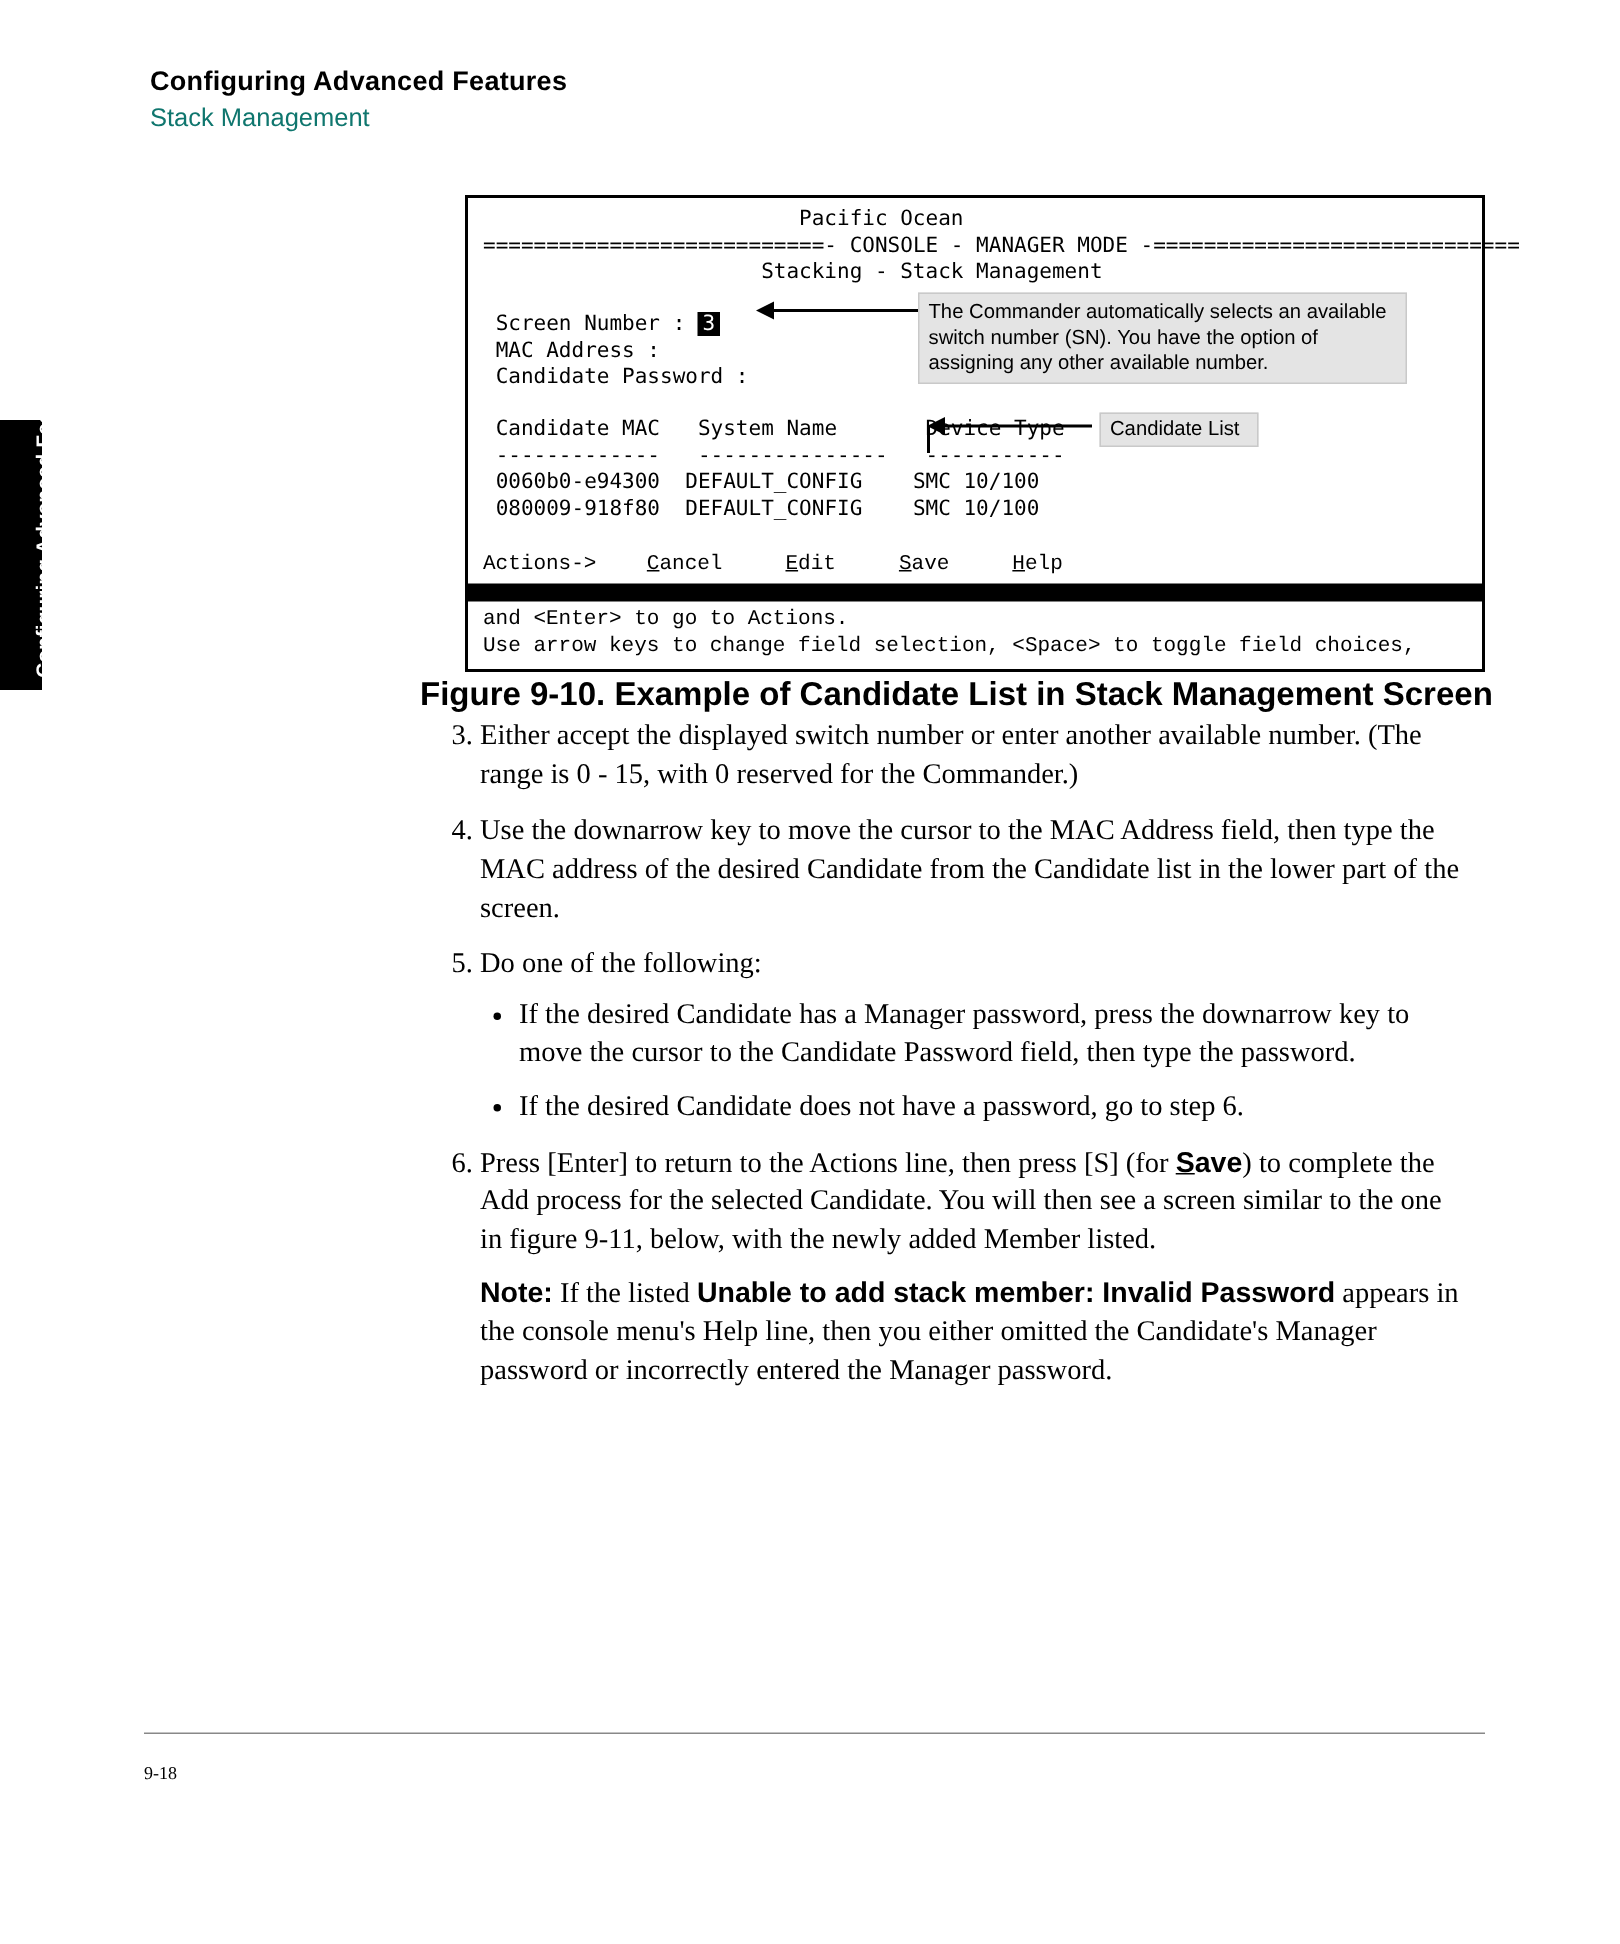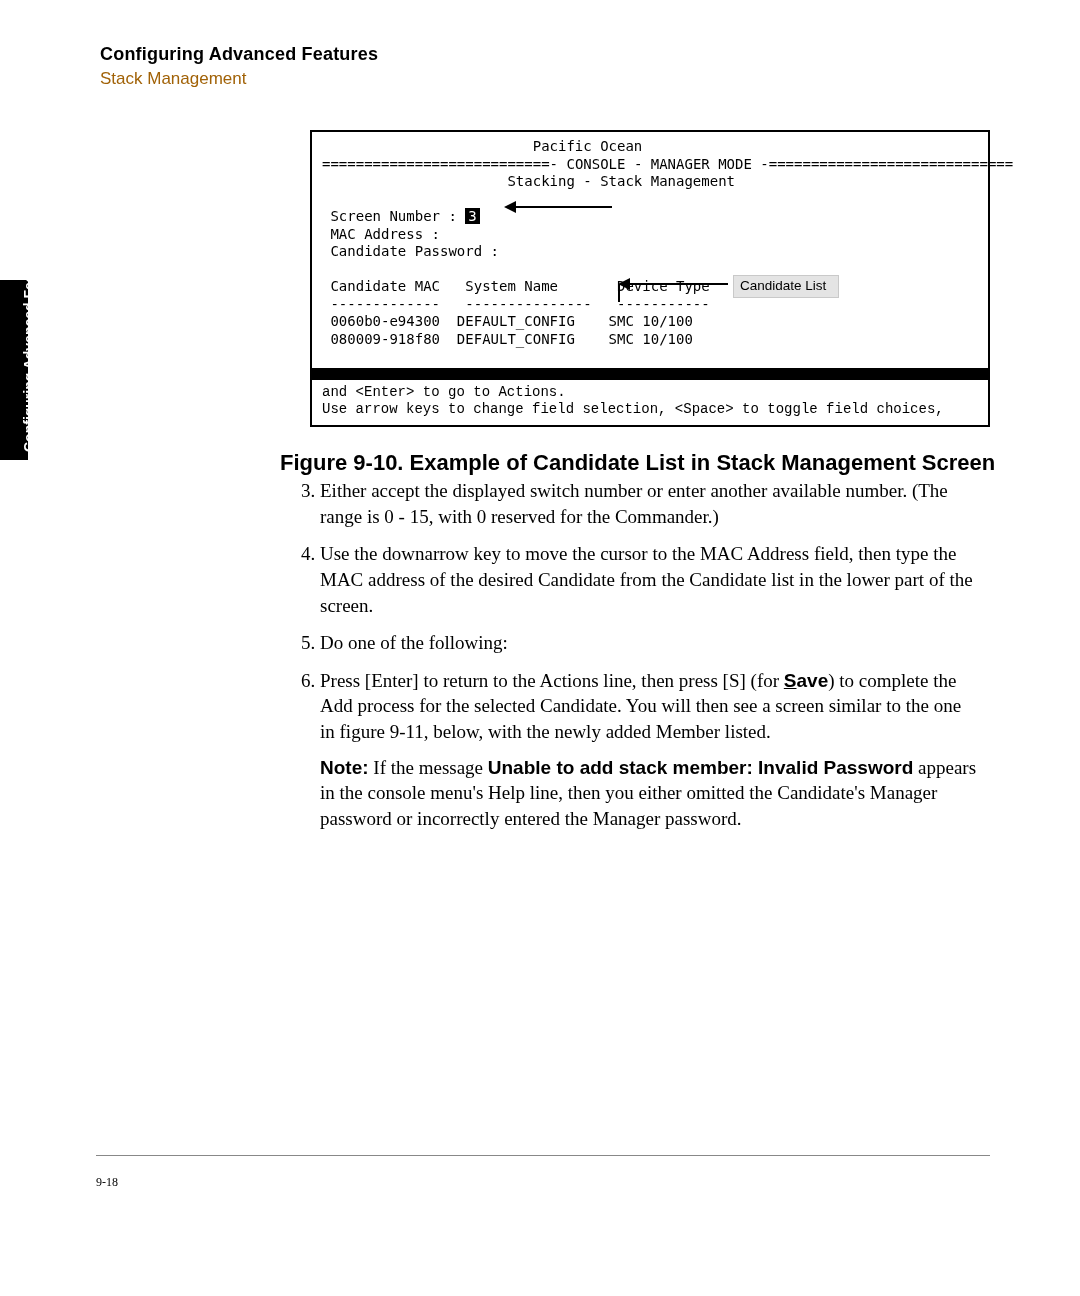--- a/index.html
+++ b/index.html
@@ -28,21 +28,21 @@
   }
   .hdr-title {
     font-family: Arial, Helvetica, sans-serif;
     font-weight: 700;
     font-size: 18px;
     letter-spacing: .2px;
   }
   .hdr-sub {
     font-family: Arial, Helvetica, sans-serif;
     font-size: 17px;
-    color: #a16207;
+    color: #0f766e;
     margin-top: 2px;
   }
 
   
   .side-tab {
     position: absolute;
     left: 0;
     top: 280px;
     width: 28px;
     height: 180px;
@@ -221,48 +221,60 @@
  <span>Screen Number :</span> <span class="sn-inverse">3</span>
  <span>MAC Address :</span>
  <span>Candidate Password :</span>
 
  <span>Candidate MAC   System Name       Device Type</span>
  <span>-------------   ---------------   -----------</span>
  <span>0060b0-e94300  DEFAULT_CONFIG    SMC 10/100</span>
  <span>080009-918f80  DEFAULT_CONFIG    SMC 10/100</span>
 
 </pre>
+    <div class="actions">
+      <span>Actions-&gt;</span>&nbsp;&nbsp;&nbsp;
+      <span class="u">C</span>ancel&nbsp;&nbsp;&nbsp;&nbsp;
+      <span class="u">E</span>dit&nbsp;&nbsp;&nbsp;&nbsp;
+      <span class="u">S</span>ave&nbsp;&nbsp;&nbsp;&nbsp;
+      <span class="u">H</span>elp
+    </div>
     <div class="blackbar"></div>
     <div class="hints">
       <div>and &lt;Enter&gt; to go to Actions.</div>
       <div>Use arrow keys to change field selection, &lt;Space&gt; to toggle field choices,</div>
     </div>
 
   </div>
 
+  <div class="callout-box callout-1">The Commander automatically selects an available switch number (SN). You have the option of assigning any other available number.</div>
   <div class="callout-box callout-2">Candidate List</div>
 
   <div style="position:absolute; left:310px; top:130px; width:680px; height:1px;">
     <div class="arrow1" style="left:204px; top:76px; width:98px;"></div>
     <div class="arrow2" style="left:318px; top:153px; width:100px;"></div>
   </div>
 
   <div class="fig-cap">Figure 9-10.  Example of Candidate List in Stack Management Screen</div>
 
   <div class="body">
     <ol class="outer" start="3">
       <li>Either accept the displayed switch number or enter another available number. (The range is 0 - 15, with 0 reserved for the Commander.)</li>
       <li>Use the downarrow key to move the cursor to the MAC Address field, then type the MAC address of the desired Candidate from the Candidate list in the lower part of the screen.</li>
       <li>
         <span>Do one of the following:</span>
+        <ul class="inner">
+          <li>If the desired Candidate has a Manager password, press the downarrow key to move the cursor to the Candidate Password field, then type the password.</li>
+          <li>If the desired Candidate does not have a password, go to step 6.</li>
+        </ul>
       </li>
       <li>
         <span>Press [Enter] to return to the Actions line, then press [S] (for </span><span class="sans-b"><u>S</u>ave</span><span>) to complete the Add process for the selected Candidate. You will then see a screen similar to the one in figure 9-11, below, with the newly added Member listed.</span>
         <div class="note-block">
-          <span class="sans-b">Note:</span><span> If the message </span><span class="sans-b">Unable to add stack member: Invalid Password</span><span> appears in the console menu's Help line, then you either omitted the Candidate's Manager password or incorrectly entered the Manager password.</span>
+          <span class="sans-b">Note:</span><span> If the listed </span><span class="sans-b">Unable to add stack member: Invalid Password</span><span> appears in the console menu's Help line, then you either omitted the Candidate's Manager password or incorrectly entered the Manager password.</span>
         </div>
       </li>
     </ol>
   </div>
 
   <div class="footer-rule"></div>
   <div class="page-num">9-18</div>
 </div>
 
 </body></html>

